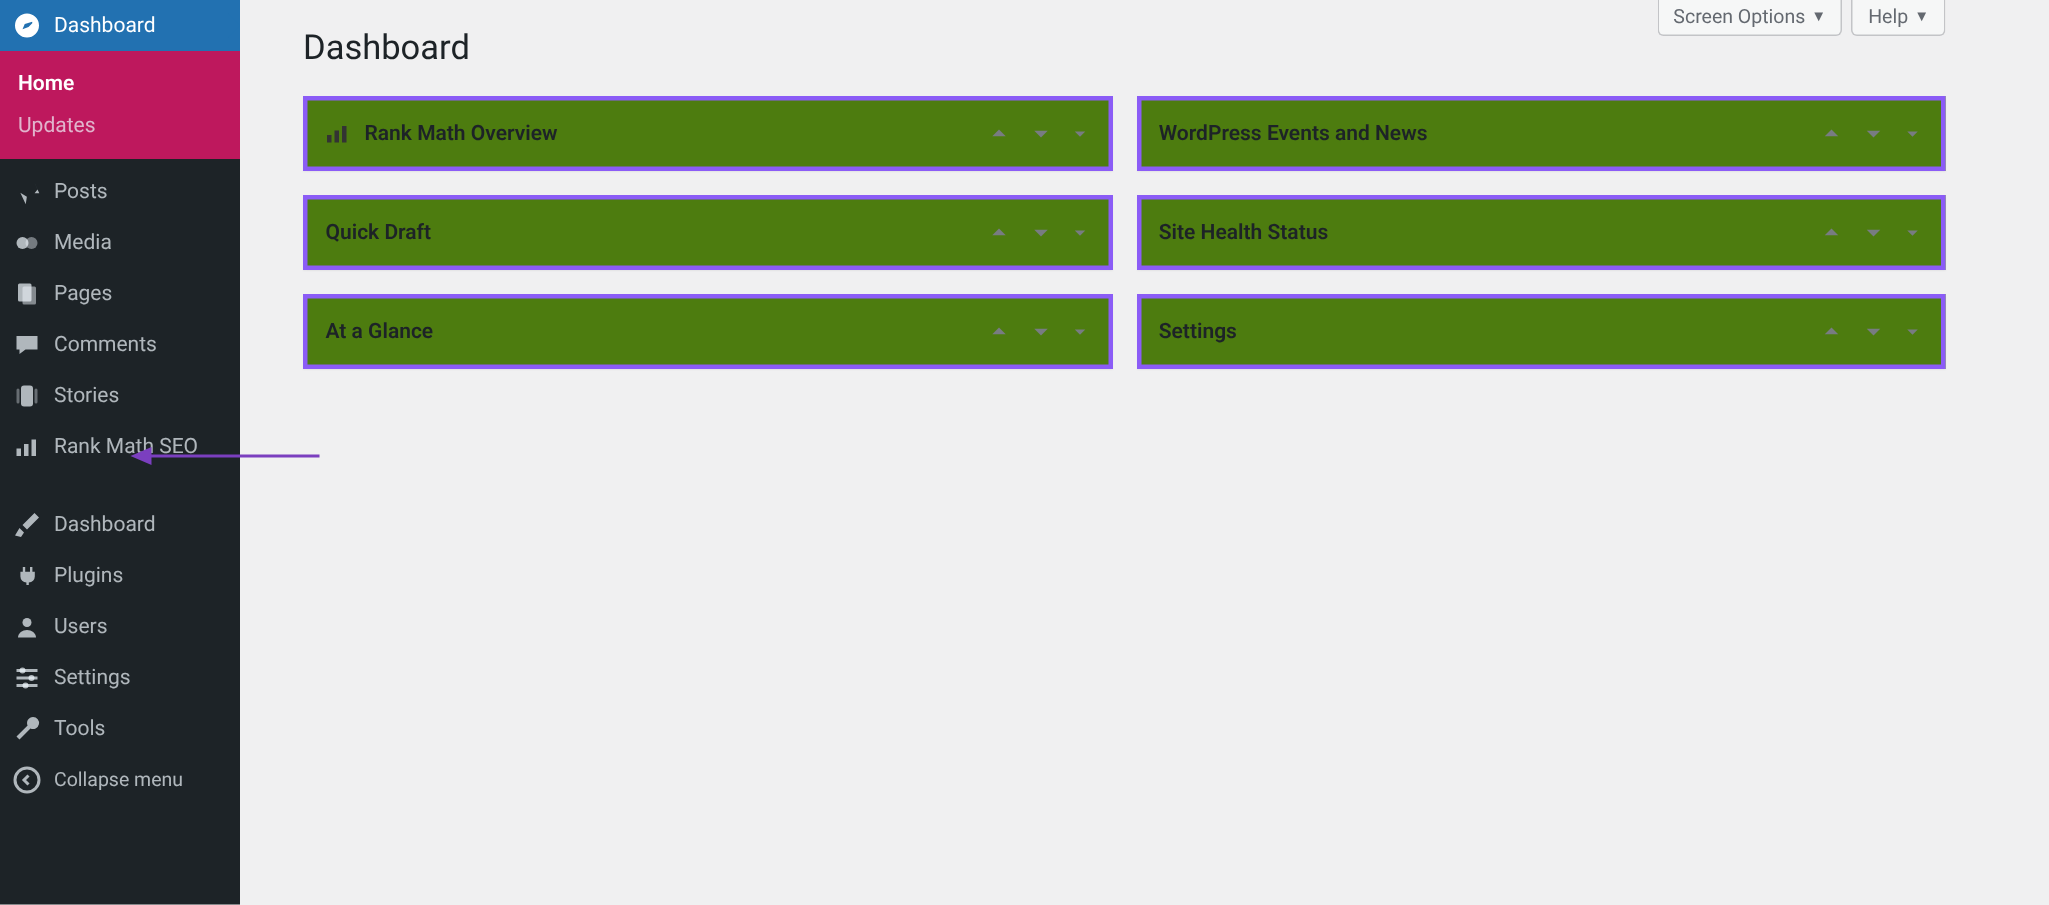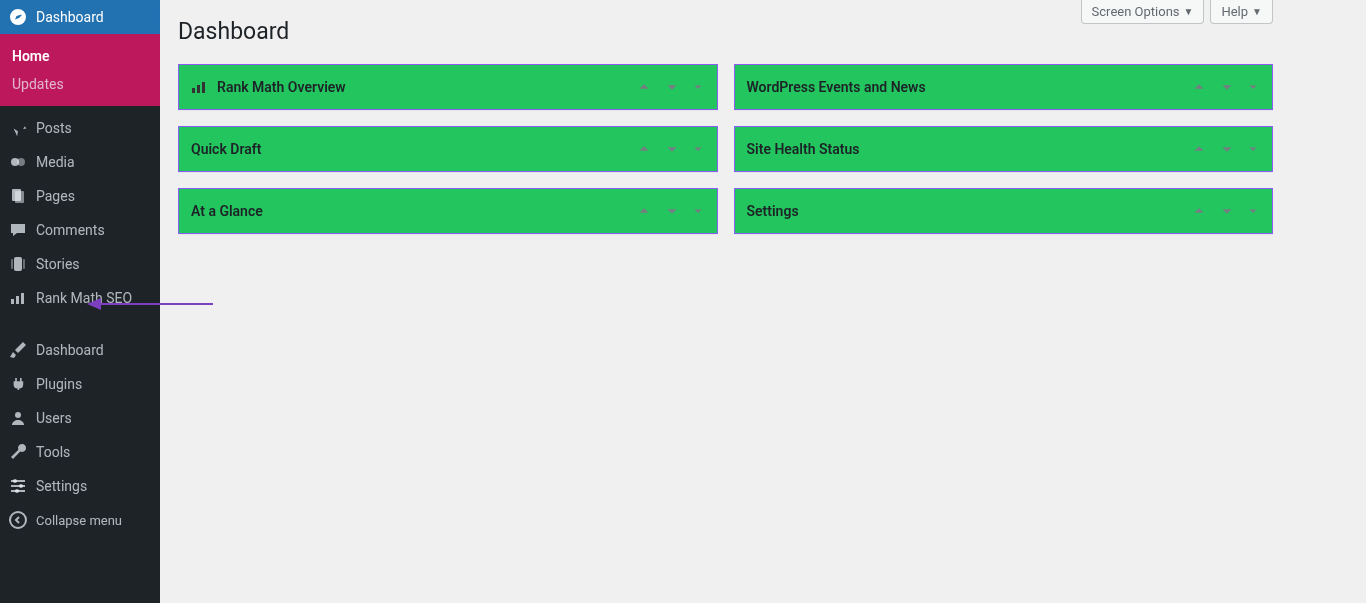--- a/index.html
+++ b/index.html
@@ -63,21 +63,21 @@
   height: 34px;
   padding: 0 8px;
   color: rgba(240,246,252,.7);
   cursor: pointer;
   font-size: 13px;
 }
 .collapse-item .ic { width: 20px; height: 20px; margin-right: 8px; display:flex;align-items:center;justify-content:center;}
 
 .main {
   position: absolute;
-  left: 144px; top: 0;
+  left: 168px; top: 0;
   width: 1149px; height: 603px;
 }
 .top-buttons {
   position: absolute;
   right: 20px; top: 0;
   display: flex;
   gap: 6px;
 }
 .top-btn {
   background: #f6f7f7;
@@ -100,22 +100,22 @@
 }
 .columns {
   position: absolute;
   left: 34px; top: 64px; right: 20px;
   display: grid;
   grid-template-columns: 1fr 1fr;
   gap: 16px;
 }
 .col { display: flex; flex-direction: column; gap: 16px; }
 .postbox {
-  background: #22c55e;
-  border: 1px solid #8b5cf6;
+  background: #4d7c0f;
+  border: 3px solid #8b5cf6;
   box-shadow: 0 1px 1px rgba(0,0,0,.04);
 }
 .postbox-header {
   display: flex;
   align-items: center;
   justify-content: space-between;
   padding: 0 12px;
   height: 44px;
 }
 .postbox-title {
@@ -250,41 +250,41 @@
     <span>Plugins</span>
   </div>
   <div class="menu-item">
     <span class="ic">
         <svg width="20" height="20" viewBox="0 0 20 20" fill="currentColor">
           <circle cx="10" cy="7" r="3"></circle>
           <path d="M4 17c0-3 3-5 6-5s6 2 6 5H4z"></path>
         </svg>
       </span>
     <span>Users</span>
-  </div>
-  <div class="menu-item">
-    <span class="ic">
-        <svg width="20" height="20" viewBox="0 0 20 20" fill="currentColor">
-          <path d="M14 2a4 4 0 00-3.6 5.7L3 15l2 2 7.3-7.4A4 4 0 1014 2z"></path>
-        </svg>
-      </span>
-    <span>Tools</span>
   </div>
   <div class="menu-item">
     <span class="ic">
         <svg width="20" height="20" viewBox="0 0 20 20" fill="currentColor">
           <rect x="3" y="4" width="14" height="2"></rect>
           <rect x="3" y="9" width="14" height="2"></rect>
           <rect x="3" y="14" width="14" height="2"></rect>
           <circle cx="7" cy="5" r="2"></circle>
           <circle cx="13" cy="10" r="2"></circle>
           <circle cx="9" cy="15" r="2"></circle>
         </svg>
       </span>
     <span>Settings</span>
+  </div>
+  <div class="menu-item">
+    <span class="ic">
+        <svg width="20" height="20" viewBox="0 0 20 20" fill="currentColor">
+          <path d="M14 2a4 4 0 00-3.6 5.7L3 15l2 2 7.3-7.4A4 4 0 1014 2z"></path>
+        </svg>
+      </span>
+    <span>Tools</span>
   </div>
 
   <div class="collapse-item">
     <span class="ic">
         <svg width="20" height="20" viewBox="0 0 20 20" fill="currentColor">
           <circle cx="10" cy="10" r="8" fill="none" stroke="currentColor" stroke-width="2"></circle>
           <path d="M11 7l-3 3 3 3" stroke="currentColor" stroke-width="2" fill="none"></path>
         </svg>
       </span>
     <span>Collapse menu</span>

